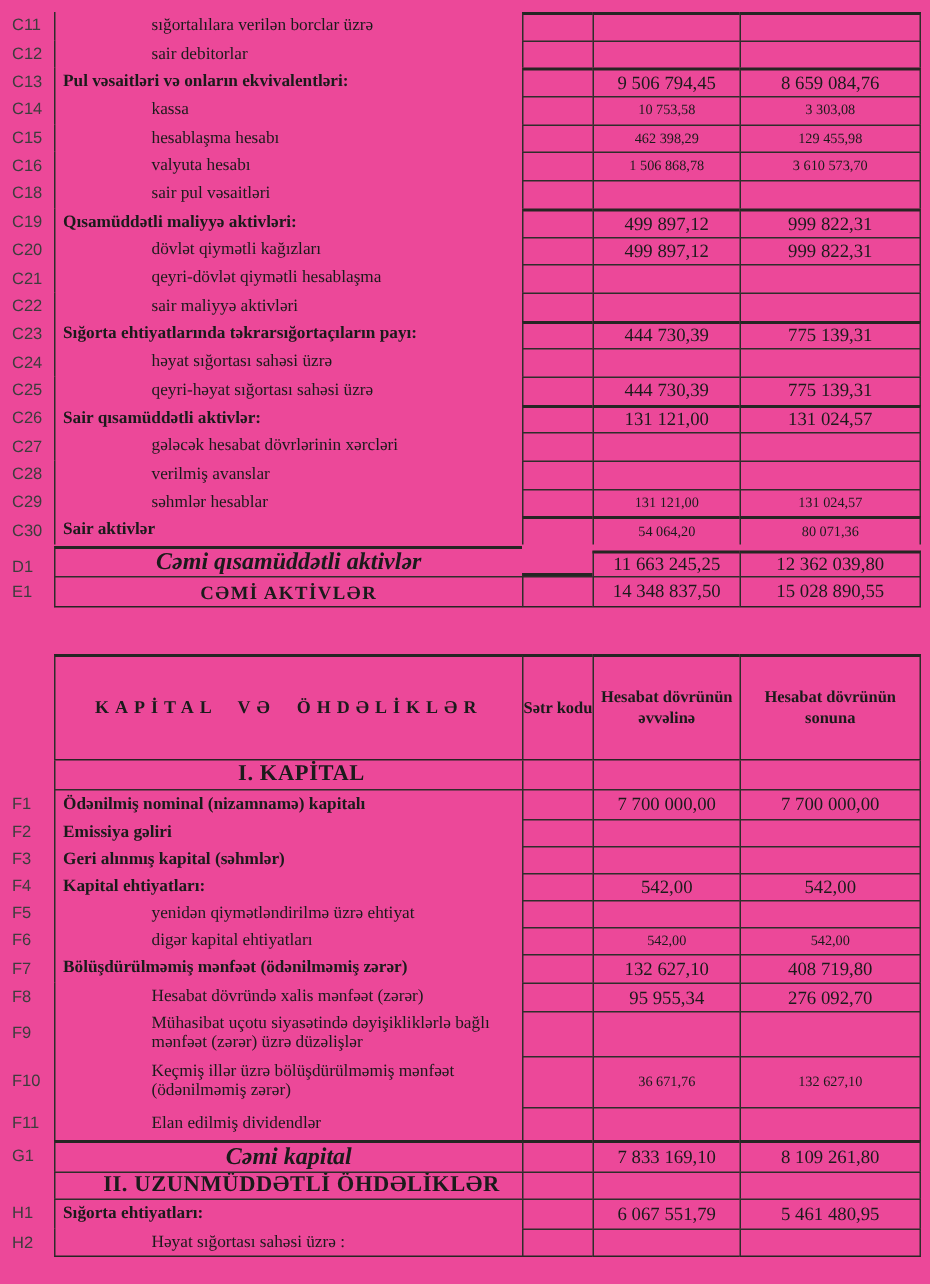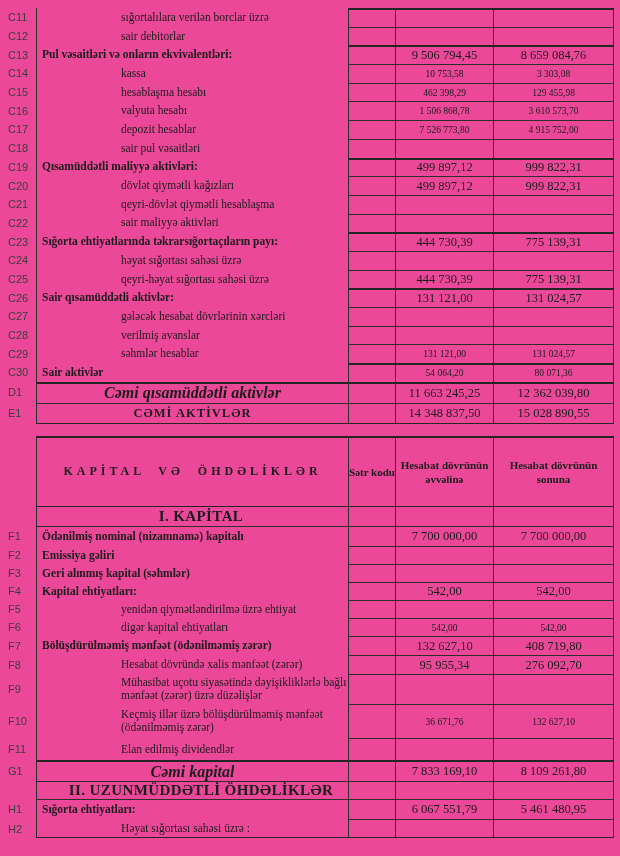--- a/index.html
+++ b/index.html
@@ -15,21 +15,21 @@
         font-size:11px;color:#3d3d3d;}
   .lblcol{width:312px;font-size:11.5px;line-height:1.12;padding-left:5px;}
   .kodu{width:47px;justify-content:center;}
   .v1{width:98px;justify-content:center;text-align:center;}
   .v2{width:121px;justify-content:center;text-align:center;}
   .bl{border-left:1px solid #2e2d2b;}
   .br{border-right:1.5px solid #2e2d2b;}
   .bt{border-top:1px solid #2e2d2b;}
   .bt2{border-top:2px solid #262523;}
   .bb2{border-bottom:1.5px solid #262523;}
-  .lbl-sub{padding-left:84px;}
+  .lbl-sub{padding-left:64px;}
   .lbl-bold{font-weight:bold;}
   .lbl-total{justify-content:center;font-weight:bold;font-style:italic;font-size:16px;padding-left:0;text-align:center;}
   .lbl-grand{justify-content:center;font-weight:bold;font-size:12.5px;letter-spacing:1px;padding-left:0;text-align:center;}
   .lbl-section{justify-content:center;font-weight:bold;font-size:15px;letter-spacing:.4px;padding-left:17px;text-align:center;}
   .val-lg{font-size:12.5px;}
   .val-sm{font-size:9.5px;}
   .hdr{font-weight:bold;justify-content:center;text-align:center;font-size:11px;line-height:1.3;}
   .title{font-size:12px;letter-spacing:4px;word-spacing:7px;padding-left:0;justify-content:center;text-align:center;}
 </style>
 </head>
@@ -75,27 +75,20 @@
           <div class="cell v2 bl bt br val-sm">129 455,98</div>
         </div>
         <div class="row" style="height: 18.7px;">
           <div class="cell code">C16</div>
           <div class="cell lblcol bl lbl-sub">valyuta hesabı</div>
           <div class="cell kodu bl bt"></div>
           <div class="cell v1 bl bt val-sm">1 506 868,78</div>
           <div class="cell v2 bl bt br val-sm">3 610 573,70</div>
         </div>
         <div class="row" style="height: 18.7px;">
-          <div class="cell code">C17</div>
-          <div class="cell lblcol bl lbl-sub">depozit hesablar</div>
-          <div class="cell kodu bl bt"></div>
-          <div class="cell v1 bl bt val-sm">7 526 773,80</div>
-          <div class="cell v2 bl bt br val-sm">4 915 752,00</div>
-        </div>
-        <div class="row" style="height: 18.7px;">
           <div class="cell code">C18</div>
           <div class="cell lblcol bl lbl-sub">sair pul vəsaitləri</div>
           <div class="cell kodu bl bt"></div>
           <div class="cell v1 bl bt val-sm"></div>
           <div class="cell v2 bl bt br val-sm"></div>
         </div>
         <div class="row" style="height: 18.7px;">
           <div class="cell code">C19</div>
           <div class="cell lblcol bl lbl-bold">Qısamüddətli maliyyə aktivləri:</div>
           <div class="cell kodu bl bt2"></div>
@@ -172,21 +165,21 @@
           <div class="cell v1 bl bt val-sm">131 121,00</div>
           <div class="cell v2 bl bt br val-sm">131 024,57</div>
         </div>
         <div class="row" style="height: 18.7px;">
           <div class="cell code">C30</div>
           <div class="cell lblcol bl lbl-bold">Sair aktivlər</div>
           <div class="cell kodu bl bt2"></div>
           <div class="cell v1 bl bt2 val-sm">54 064,20</div>
           <div class="cell v2 bl bt2 br val-sm">80 071,36</div>
         </div>
-        <div class="row" style="height: 21px;">
+        <div class="row" style="height: 21px; align-items: flex-end;">
           <div class="cell code">D1</div>
           <div class="cell lblcol bl lbl-total bt2">Cəmi qısamüddətli aktivlər</div>
           <div class="cell kodu bl bt2"></div>
           <div class="cell v1 bl bt2 val-lg">11 663 245,25</div>
           <div class="cell v2 bl bt2 br val-lg">12 362 039,80</div>
         </div>
         <div class="row" style="height: 21px;">
           <div class="cell code">E1</div>
           <div class="cell lblcol bl lbl-grand bt bb2">CƏMİ AKTİVLƏR</div>
           <div class="cell kodu bl bt bb2"></div>

